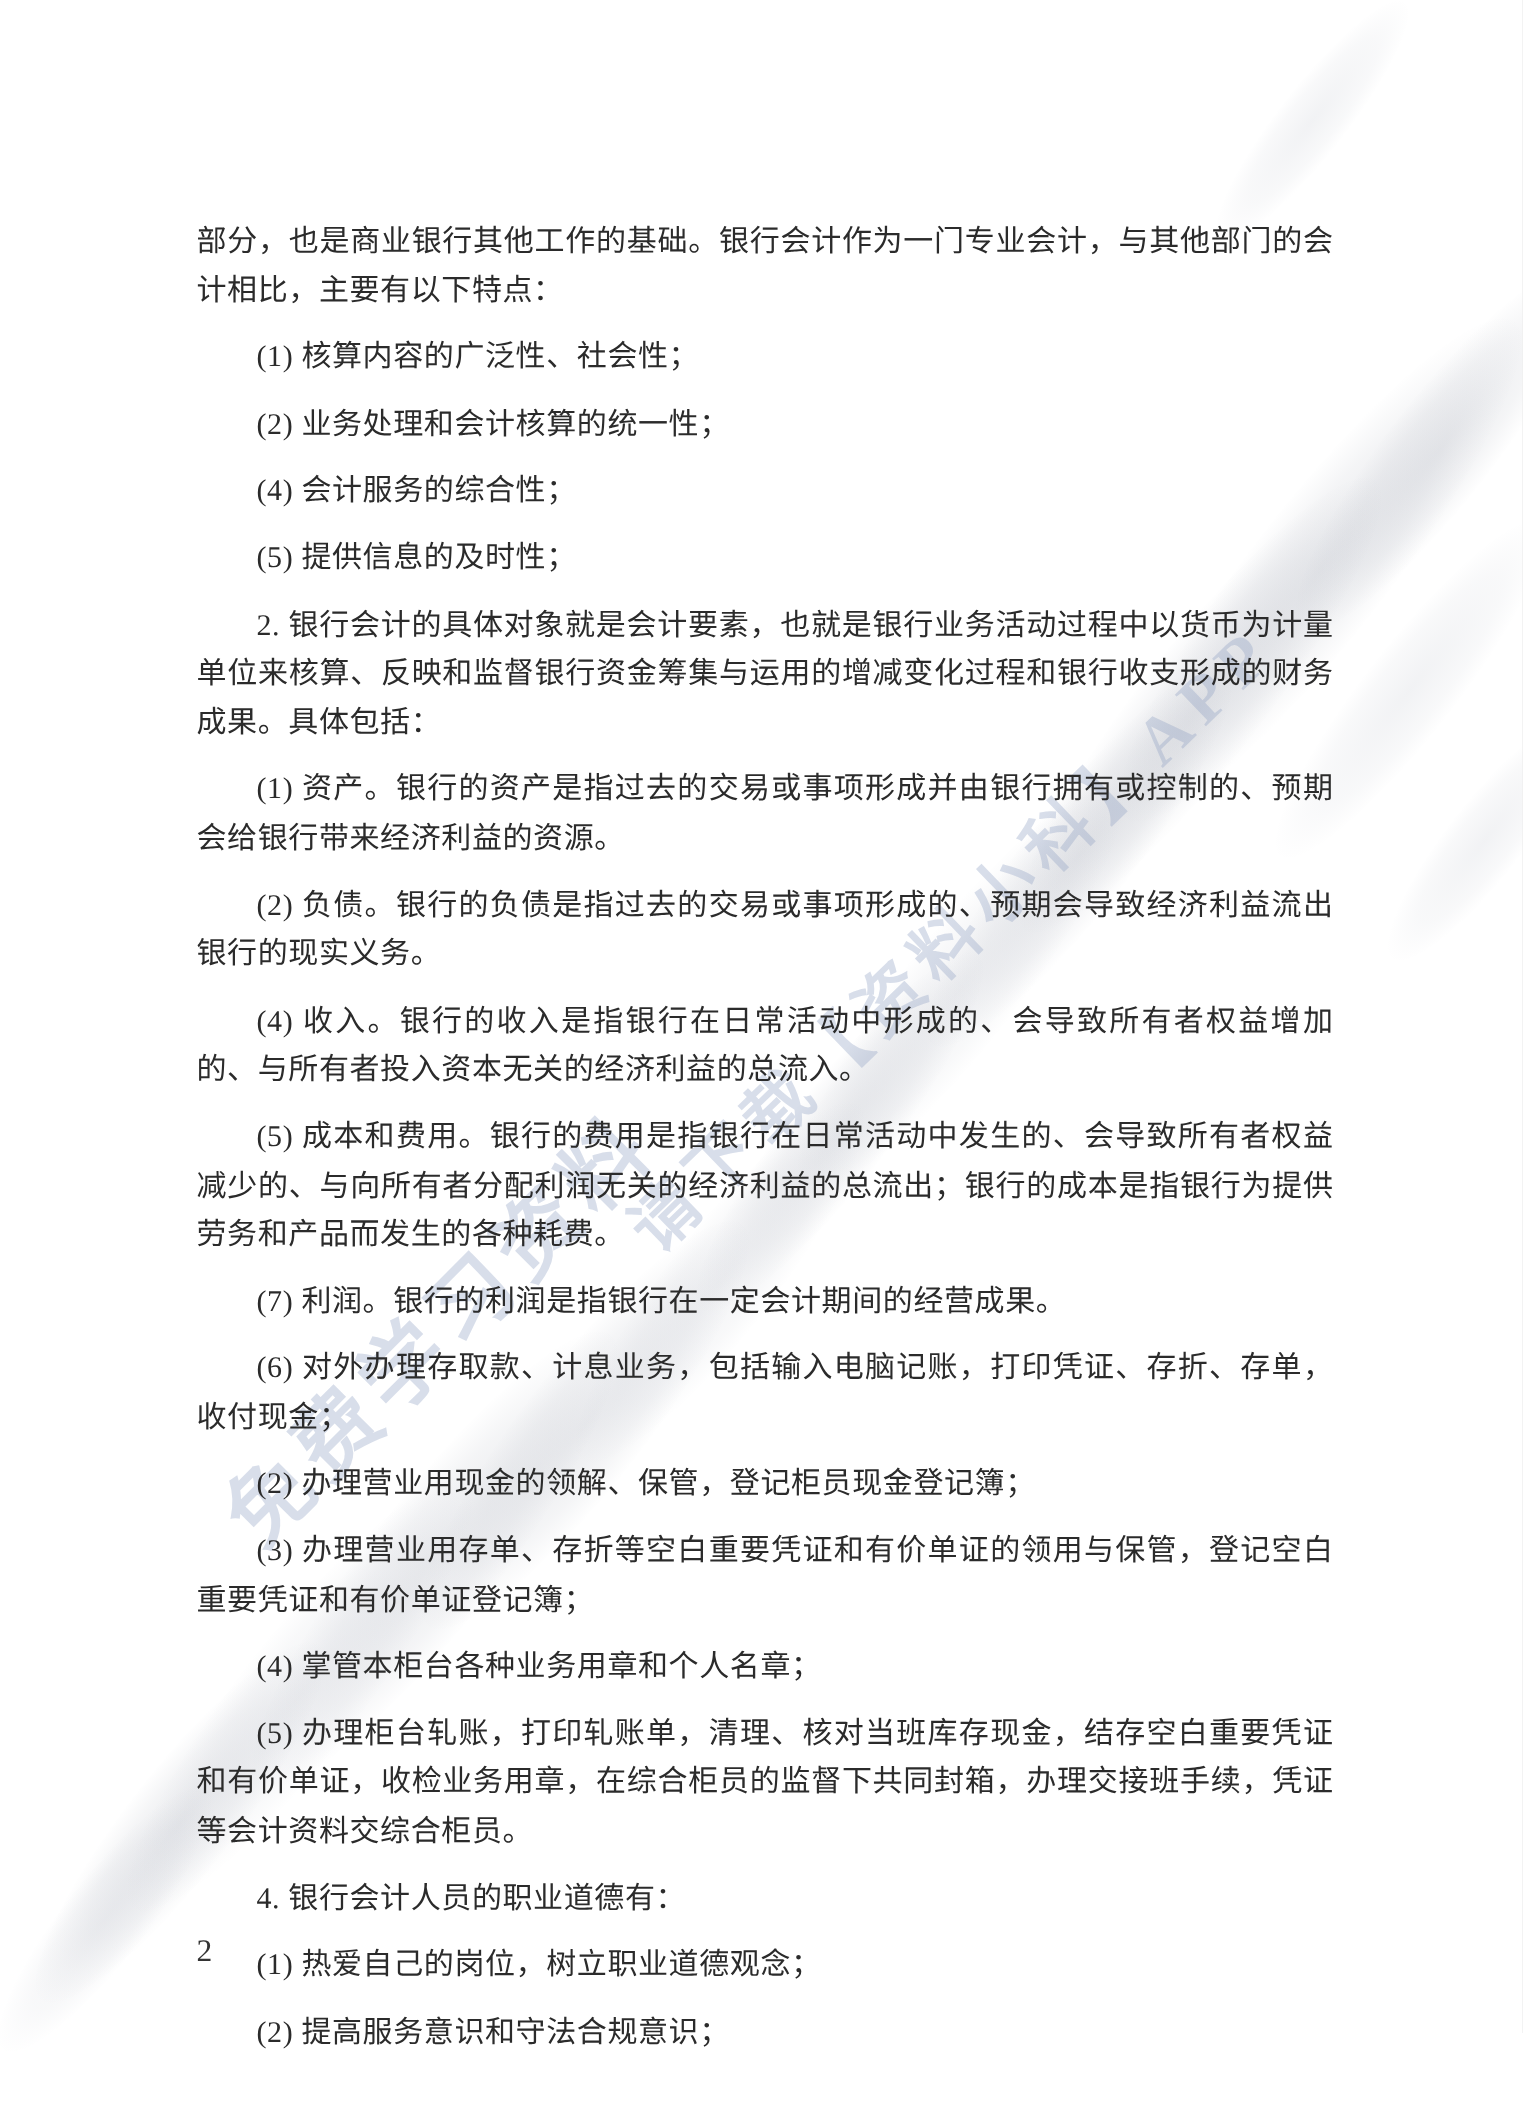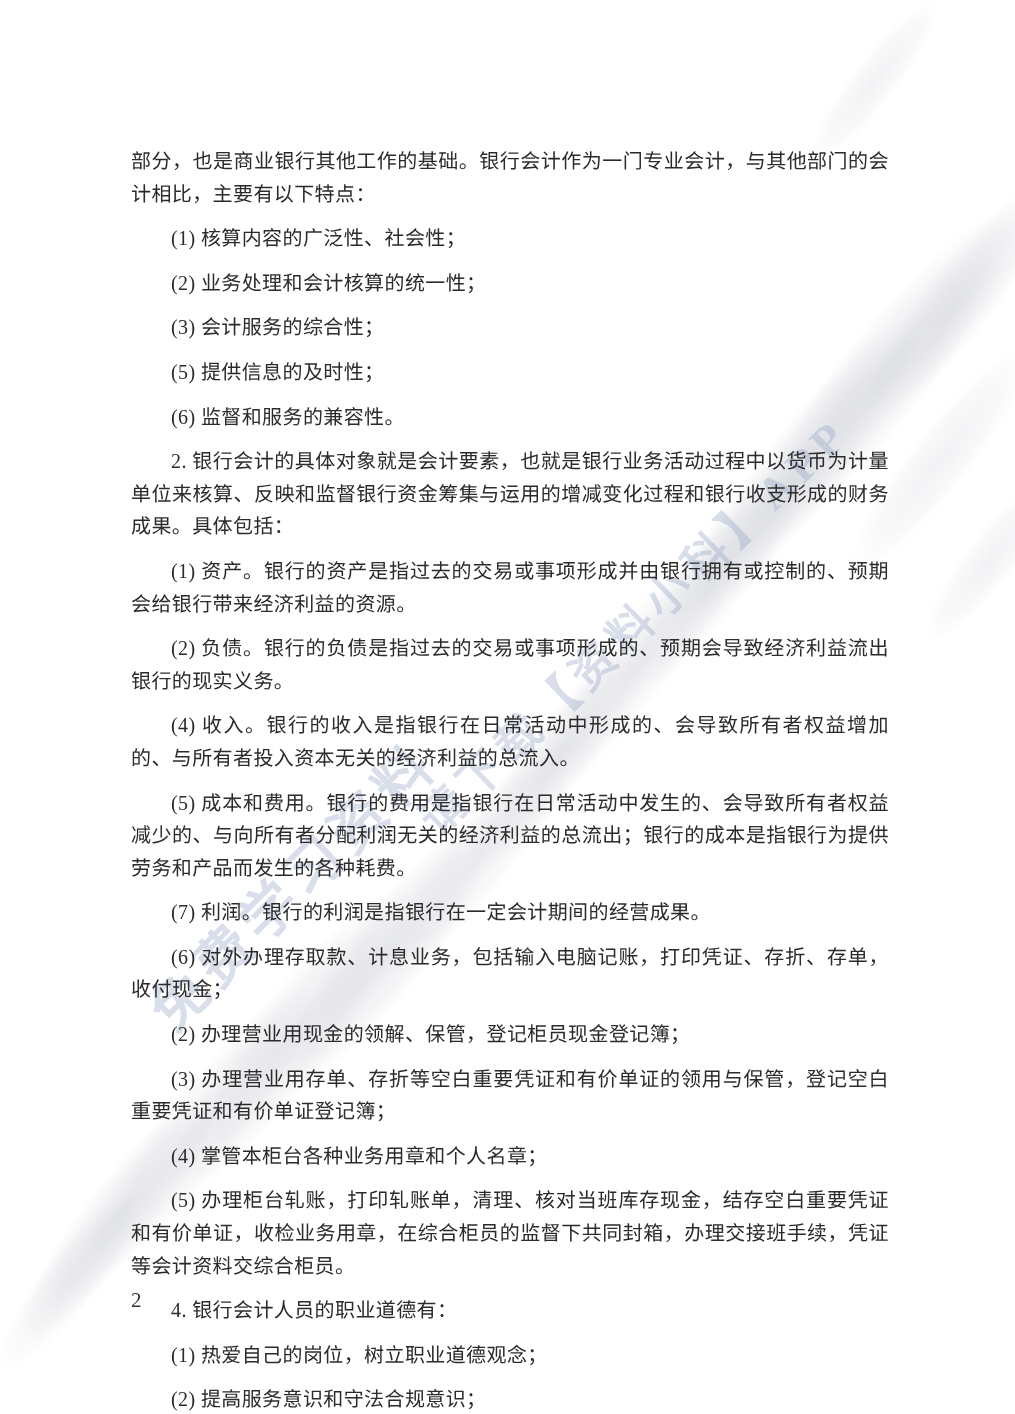--- a/index.html
+++ b/index.html
@@ -73,23 +73,22 @@
     <div class="sw sw-b" style="left:-40px; top:1252px; width:220px; height:55px; transform:rotate(-52deg);"></div>
   </div>
 
   <div class="wm wm1" style="color: rgba(142, 158, 192, 0.34);">免费学习资料</div>
   <div class="wm wm2" style="color: rgba(142, 158, 192, 0.34);">请下载【资料小科】APP</div>
 
   <div class="content" id="content">
       <p class="">部分，也是商业银行其他工作的基础。银行会计作为一门专业会计，与其他部门的会计相比，主要有以下特点：</p>
       <p class="indent">(1) 核算内容的广泛性、社会性；</p>
       <p class="indent">(2) 业务处理和会计核算的统一性；</p>
-      <p class="indent">(3) 会计服务的综合性；</p>
+      <p class="indent">(4) 会计服务的综合性；</p>
       <p class="indent">(5) 提供信息的及时性；</p>
-      <p class="indent">(6) 监督和服务的兼容性。</p>
       <p class="indent">2. 银行会计的具体对象就是会计要素，也就是银行业务活动过程中以货币为计量单位来核算、反映和监督银行资金筹集与运用的增减变化过程和银行收支形成的财务成果。具体包括：</p>
       <p class="indent">(1) 资产。银行的资产是指过去的交易或事项形成并由银行拥有或控制的、预期会给银行带来经济利益的资源。</p>
       <p class="indent">(2) 负债。银行的负债是指过去的交易或事项形成的、预期会导致经济利益流出银行的现实义务。</p>
       <p class="indent">(4) 收入。银行的收入是指银行在日常活动中形成的、会导致所有者权益增加的、与所有者投入资本无关的经济利益的总流入。</p>
       <p class="indent">(5) 成本和费用。银行的费用是指银行在日常活动中发生的、会导致所有者权益减少的、与向所有者分配利润无关的经济利益的总流出；银行的成本是指银行为提供劳务和产品而发生的各种耗费。</p>
       <p class="indent">(7) 利润。银行的利润是指银行在一定会计期间的经营成果。</p>
       <p class="indent">(6) 对外办理存取款、计息业务，包括输入电脑记账，打印凭证、存折、存单，收付现金；</p>
       <p class="indent">(2) 办理营业用现金的领解、保管，登记柜员现金登记簿；</p>
       <p class="indent">(3) 办理营业用存单、存折等空白重要凭证和有价单证的领用与保管，登记空白重要凭证和有价单证登记簿；</p>
       <p class="indent">(4) 掌管本柜台各种业务用章和个人名章；</p>

